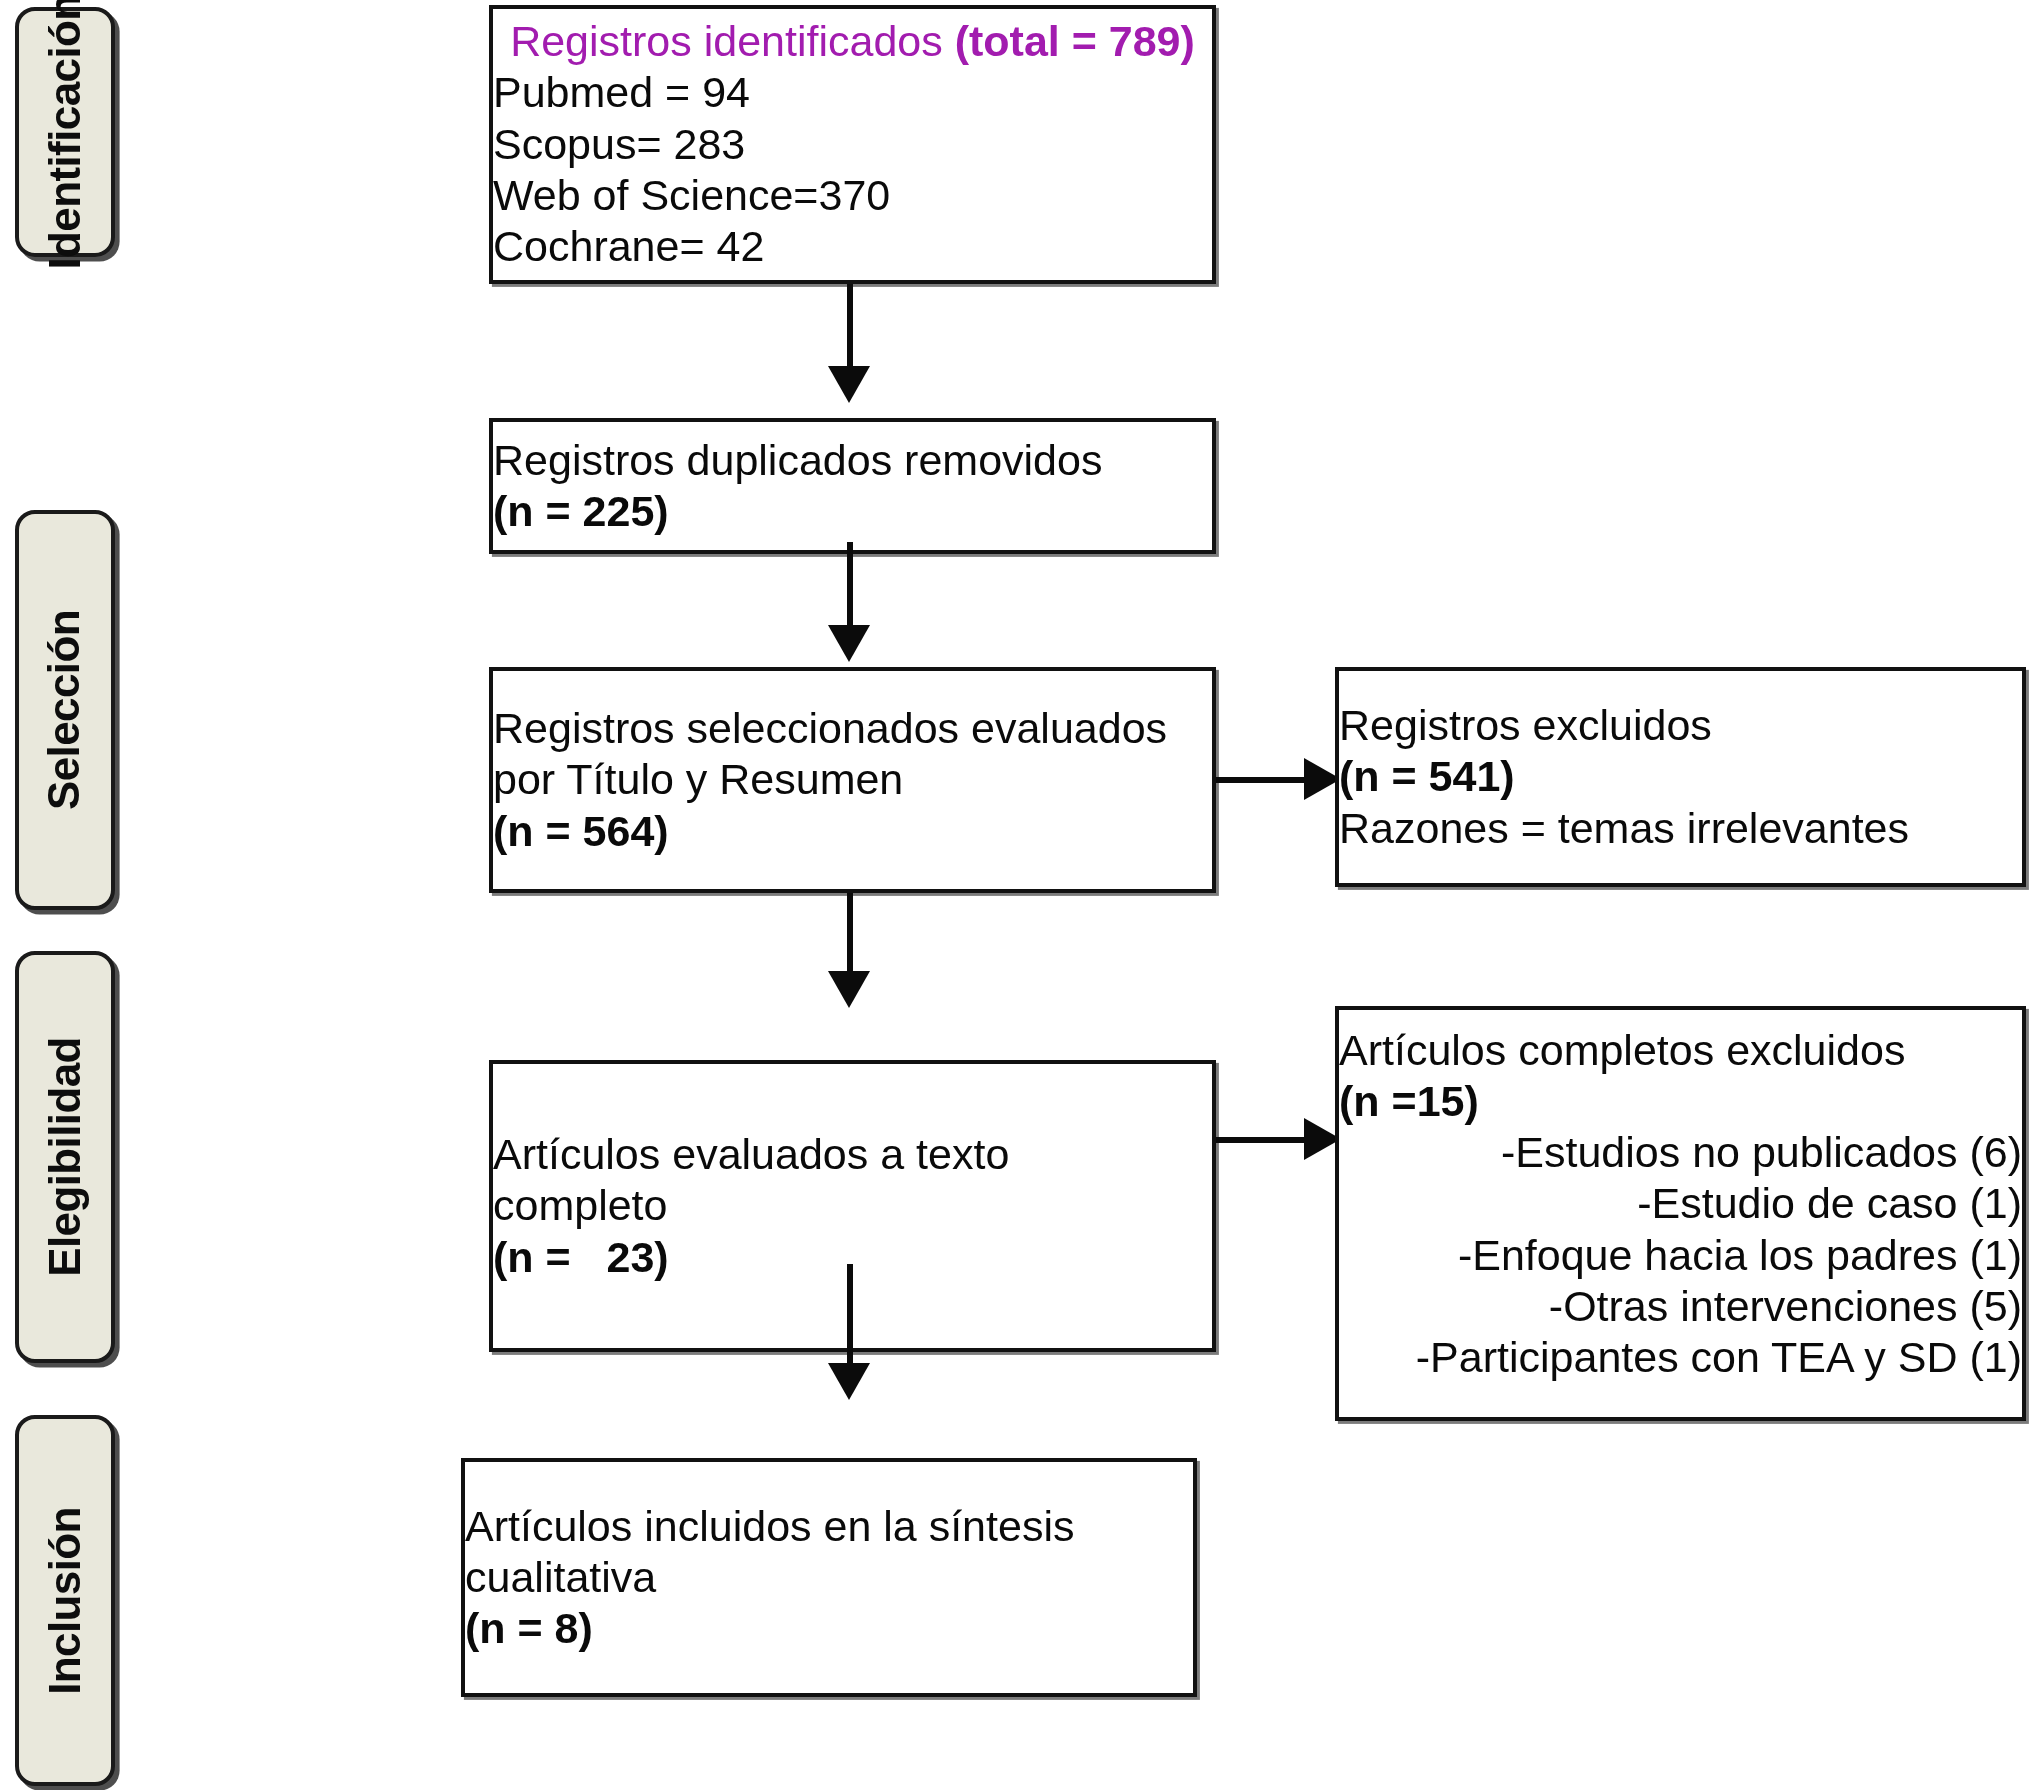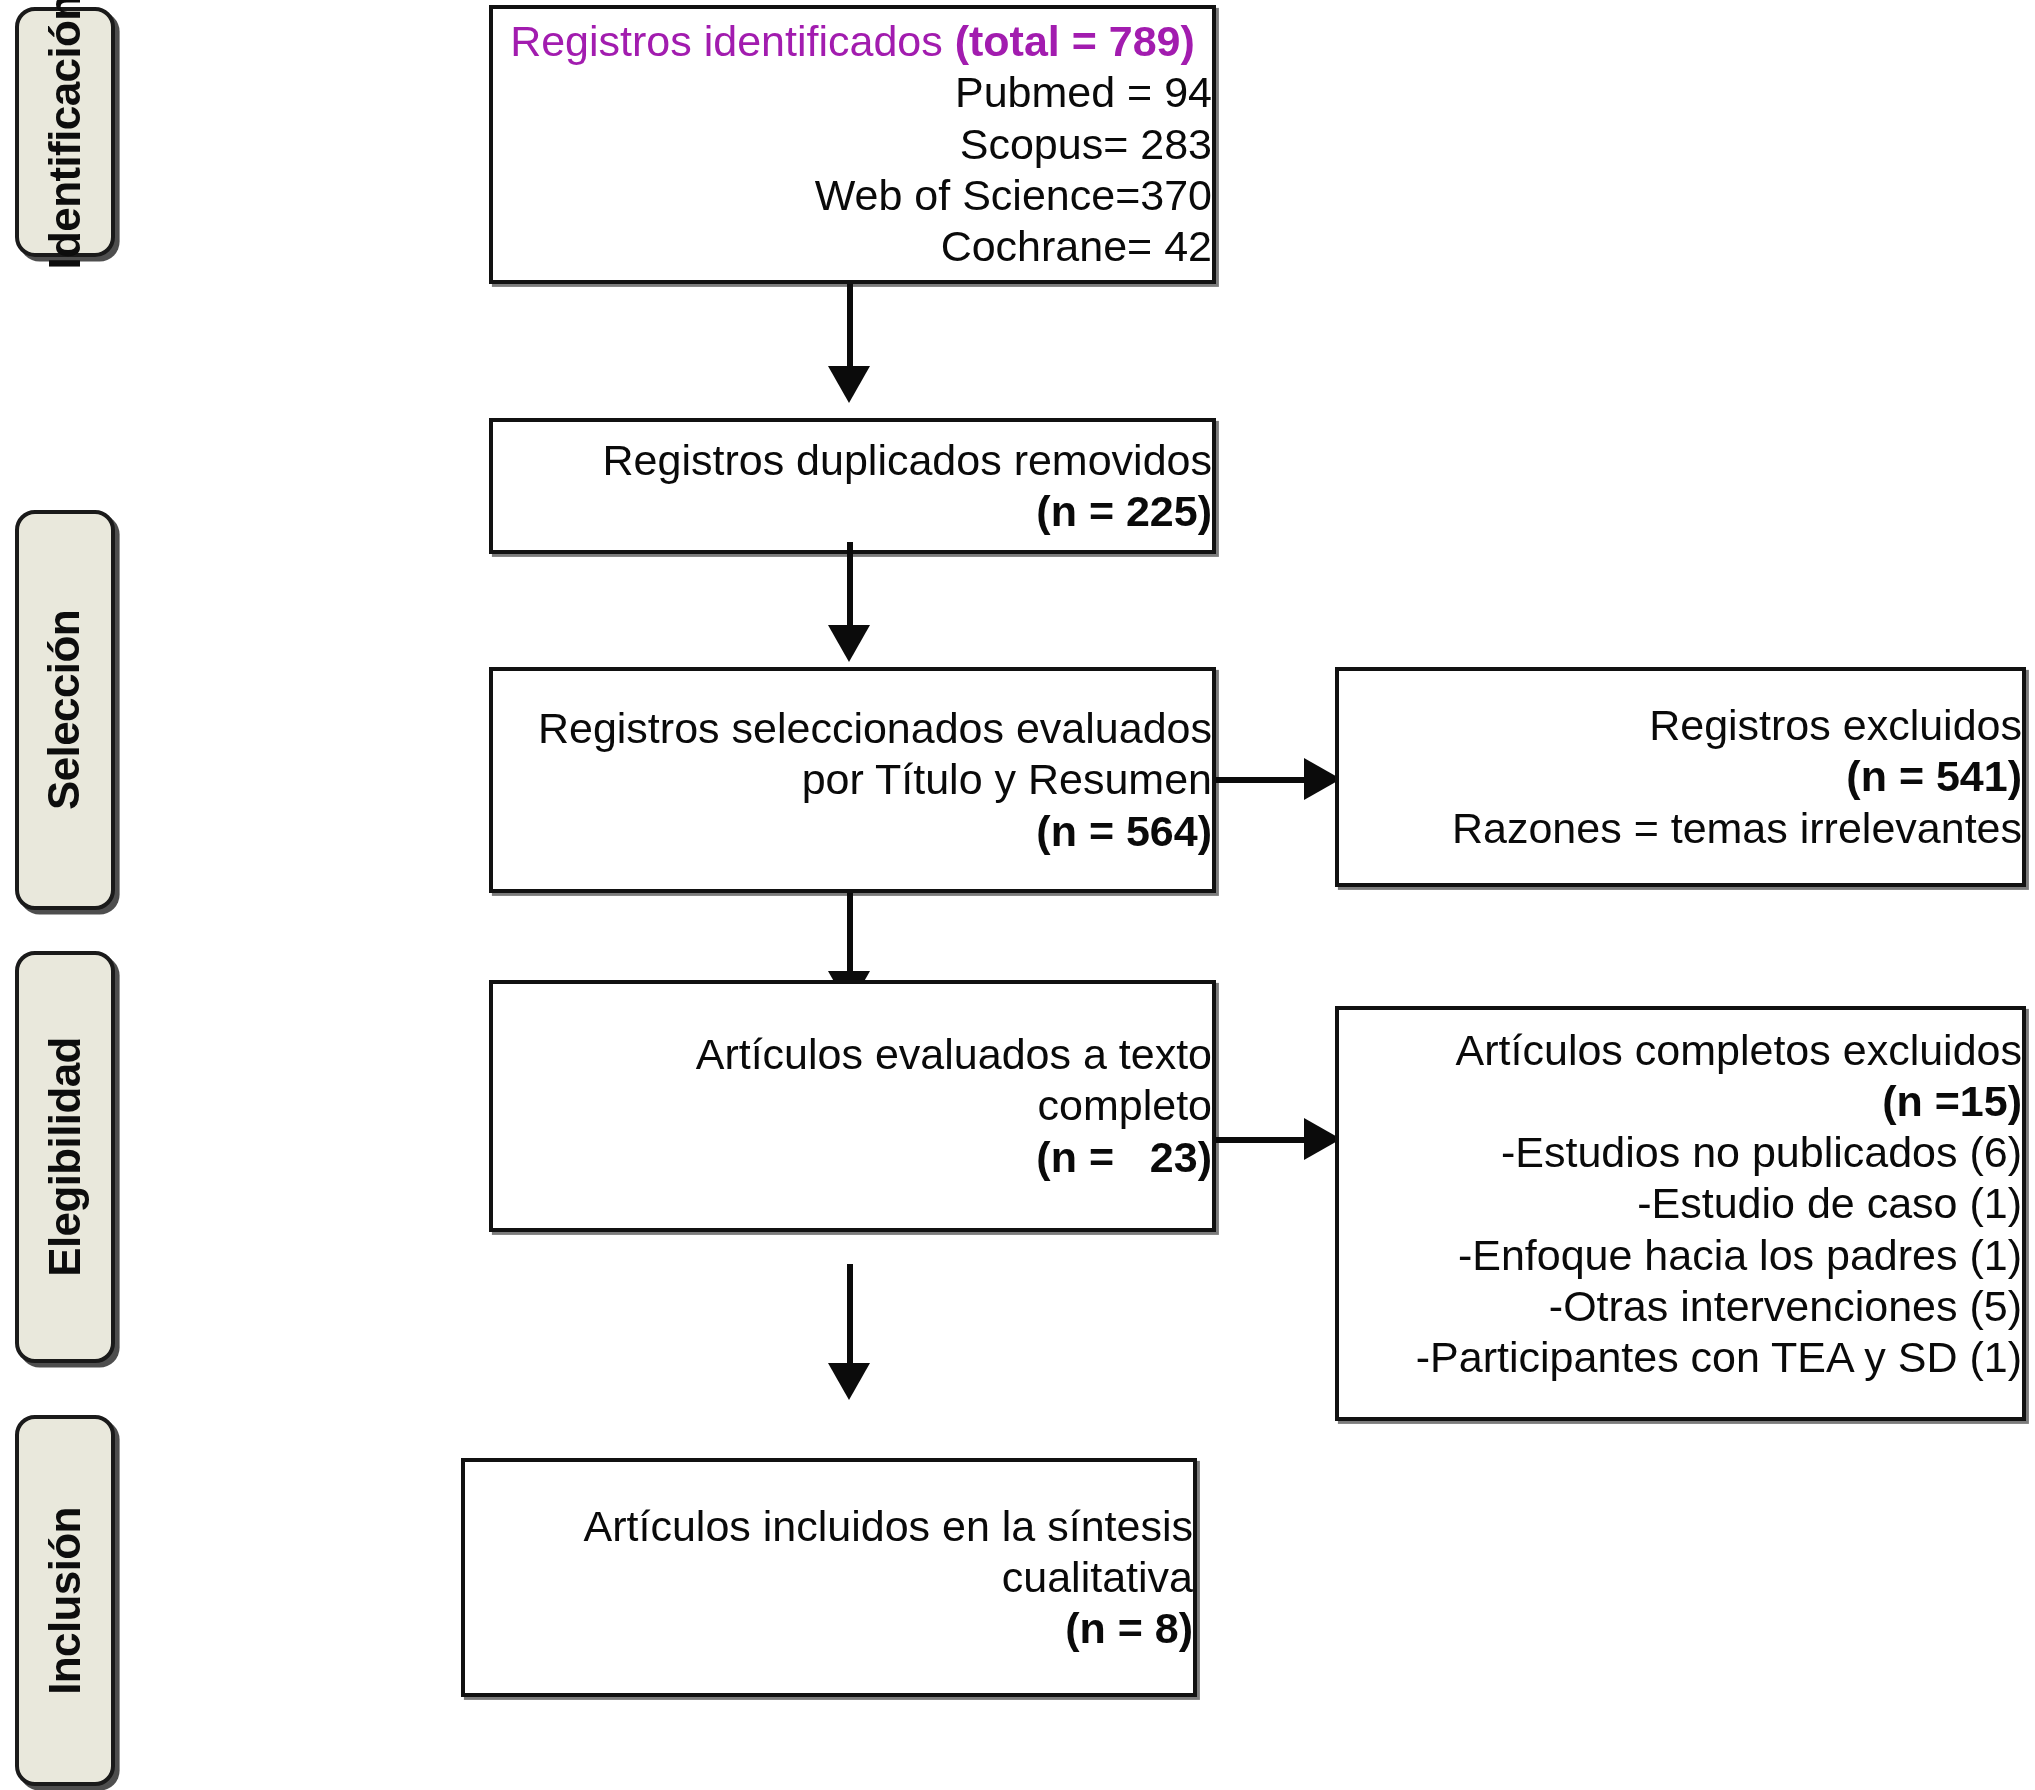--- a/index.html
+++ b/index.html
@@ -35,21 +35,21 @@
     position:absolute;
     background:#ffffff;
     border:4px solid #111111;
     box-sizing:border-box;
     display:flex;
     flex-direction:column;
     justify-content:center;
     box-shadow:2.9px 2.9px 0 rgba(15,15,15,.55);
   }
   .fbox .line{
-    text-align:right;
+    text-align:left;
     font-size:43px;
     line-height:1.19;
     color:#0a0a0a;
     white-space:pre;
     font-stretch:condensed;
   }
   .fbox .line.b{font-weight:bold;}
   .fbox.listbox{justify-content:flex-start;padding-top:15px;}
   .fbox.listbox .line.left{text-align:right;}
   .mixed{ text-align:center;font-size:43px;line-height:1.19;color:#a21caf;font-stretch:condensed;}
@@ -123,21 +123,21 @@
 
   <div class="fbox" style="left:1335px;top:667px;width:691px;height:220px;">
     <div class="line">Registros excluidos</div>
     <div class="line b">(n = 541)</div>
     <div class="line">Razones = temas irrelevantes</div>
   </div>
 
   <div class="vline" style="left:847px;top:893px;height:81px;"></div>
   <div class="arrowdown" style="left:828px;top:971px;"></div>
 
-  <div class="fbox" style="left:489px;top:980px;width:727px;height:252px;">
+  <div class="fbox" style="left:489px;top:1060px;width:727px;height:292px;">
     <div class="line">Artículos evaluados a texto</div>
     <div class="line">completo</div>
     <div class="line b">(n =   23)</div>
   </div>
 
   <div class="hline" style="left:1216px;top:1137px;width:93px;"></div>
   <div class="arrowright" style="left:1304px;top:1118px;"></div>
 
   <div class="fbox listbox" style="left:1335px;top:974px;width:691px;height:415px;margin-top:32px;">
     <div class="line">Artículos completos excluidos</div>

